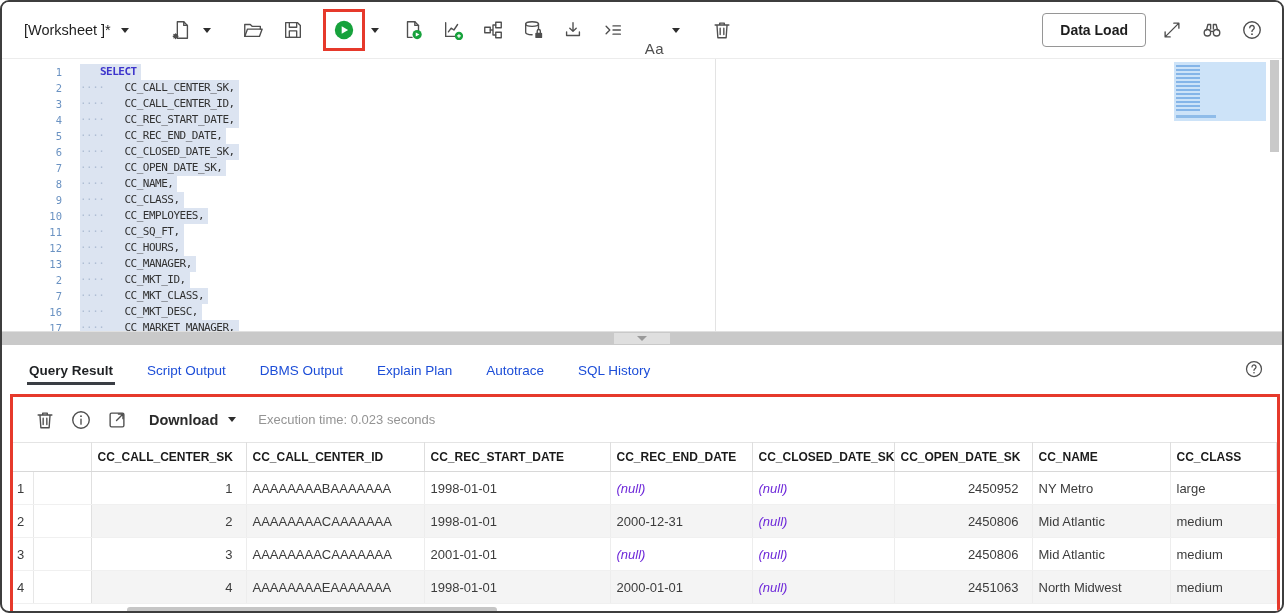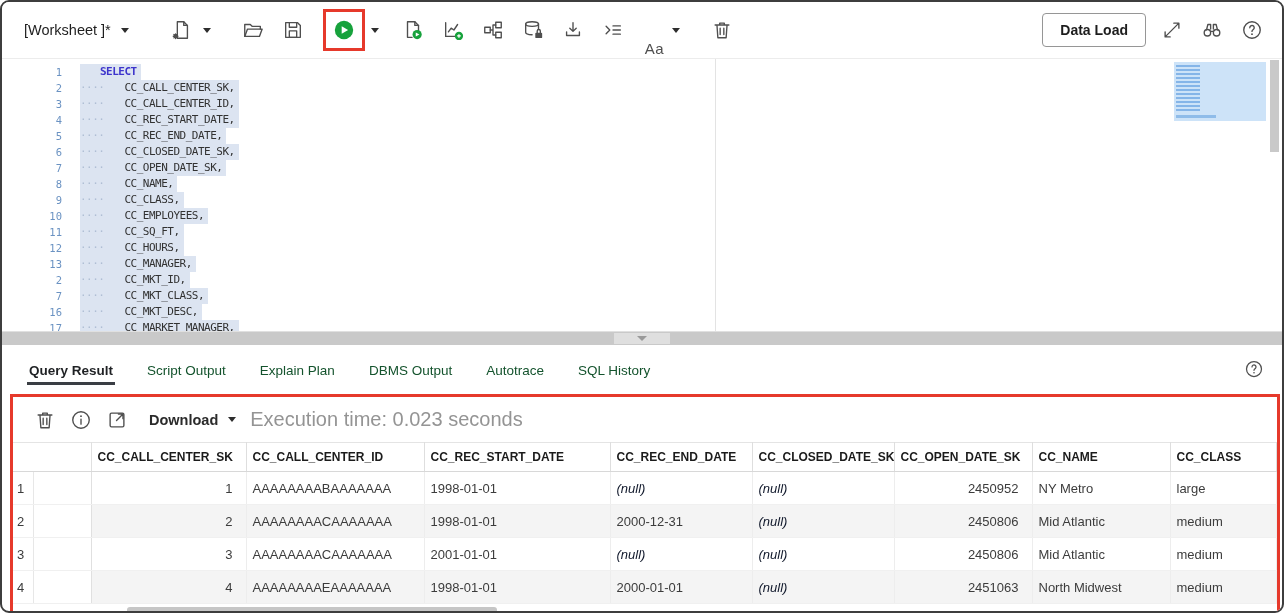--- a/index.html
+++ b/index.html
@@ -44,48 +44,48 @@
 
   
   .splitter{position:absolute;left:0;top:329px;right:0;height:13px;background:#c9c9c9;border-top:1px solid #e0e0e0;box-sizing:content-box;}
   .split-handle{position:absolute;left:612px;top:1px;bottom:1px;width:56px;background:#dfdfdf;
     display:flex;align-items:center;justify-content:center;cursor:pointer;}
   .tri-down{width:0;height:0;border-left:5px solid transparent;border-right:5px solid transparent;border-top:5px solid #9a9a9a;}
 
   
   .tabs{position:absolute;left:0;top:343px;right:0;height:49px;display:flex;align-items:center;
     gap:30px;padding-left:25px;background:#fff;}
-  .tab{position:relative;font-size:13.5px;color:#14532d;cursor:pointer;padding:15px 2px 14px;}
+  .tab{position:relative;font-size:13.5px;color:#1d4ed8;cursor:pointer;padding:15px 2px 14px;}
   .tab.active{color:#1f2124;font-weight:600;}
   .tab.active::after{content:"";position:absolute;left:0;right:0;bottom:7px;height:3px;background:#3a3e44;}
   .tabs-help{position:absolute;right:18px;top:14px;width:20px;height:20px;cursor:pointer;}
   .tabs-help svg{width:20px;height:20px;}
 
   
   .results{position:absolute;left:8px;top:392px;width:1270px;height:251px;box-sizing:border-box;
     border:3px solid #e6392b;background:#fff;overflow:hidden;}
   .res-toolbar{height:45px;display:flex;align-items:center;padding-left:14px;box-sizing:border-box;}
   .res-toolbar .icon-btn{width:36px;}
   .dl-btn{display:flex;align-items:center;gap:10px;margin-left:14px;cursor:pointer;}
   .dl-label{font-size:14.5px;font-weight:600;color:#2b2b2b;}
-  .exec-time{margin-left:14px;font-size:20px;color:#949494;}
+  .exec-time{margin-left:22px;font-size:13px;color:#949494;}
 
   table.grid{width:100%;border-collapse:collapse;table-layout:fixed;}
   .grid th{height:29px;box-sizing:border-box;font-size:12px;font-weight:700;color:#1b1b1b;text-align:left;
     padding:0 4px 0 6px;border-top:1px solid #e4e4e4;border-bottom:1px solid #d8d8d8;border-right:1px solid #dedede;
     white-space:nowrap;overflow:hidden;background:#fff;}
   .grid td{height:33px;box-sizing:border-box;font-size:13px;color:#3c3c3c;padding:0 8px 0 6px;
     border-right:1px solid #ededed;border-bottom:1px solid #f0f0f0;white-space:nowrap;overflow:hidden;}
   .grid tbody tr:nth-child(even) td{background:#f4f4f4;}
   .grid td.rownum{background:#fff !important;padding-left:4px;border-right:1px solid #e0e0e0;
     background-image:linear-gradient(#e7e7e7,#e7e7e7) !important;background-repeat:no-repeat !important;
     background-position:20px 0 !important;background-size:1px 100% !important;background-color:#fff !important;}
   .grid th.rownum{border-right:1px solid #e0e0e0;}
   .grid .num{text-align:right;padding-right:13px;}
-  .grid .null-val{font-style:italic;color:#0f172a;}
+  .grid .null-val{font-style:italic;color:#6d28d9;}
 
   
   .bottom-hscroll{position:absolute;left:125px;top:605px;width:370px;height:6px;border-radius:3px;background:#c6c6c6;}
 </style>
 </head>
 <body>
 
 <div class="window">
 
   <div class="toolbar">
@@ -303,22 +303,22 @@
 
   <div class="splitter">
     <div class="split-handle">
       <div class="tri-down"></div>
     </div>
   </div>
 
   <div class="tabs">
     <div class="tab active">Query Result</div>
     <div class="tab">Script Output</div>
+    <div class="tab">DBMS Output</div>
     <div class="tab">Explain Plan</div>
-    <div class="tab">DBMS Output</div>
     <div class="tab">Autotrace</div>
     <div class="tab">SQL History</div>
     <div class="tabs-help">
       <svg viewBox="0 0 24 24">
         <circle class="st" cx="12" cy="12" r="9"></circle>
         <path class="st" d="M9.6 9.5a2.4 2.4 0 114 1.8c-.8.7-1.6 1-1.6 2.2"></path>
           <circle class="dfill" cx="12" cy="16.5" r="1"></circle>
       </svg>
     </div>
   </div>

